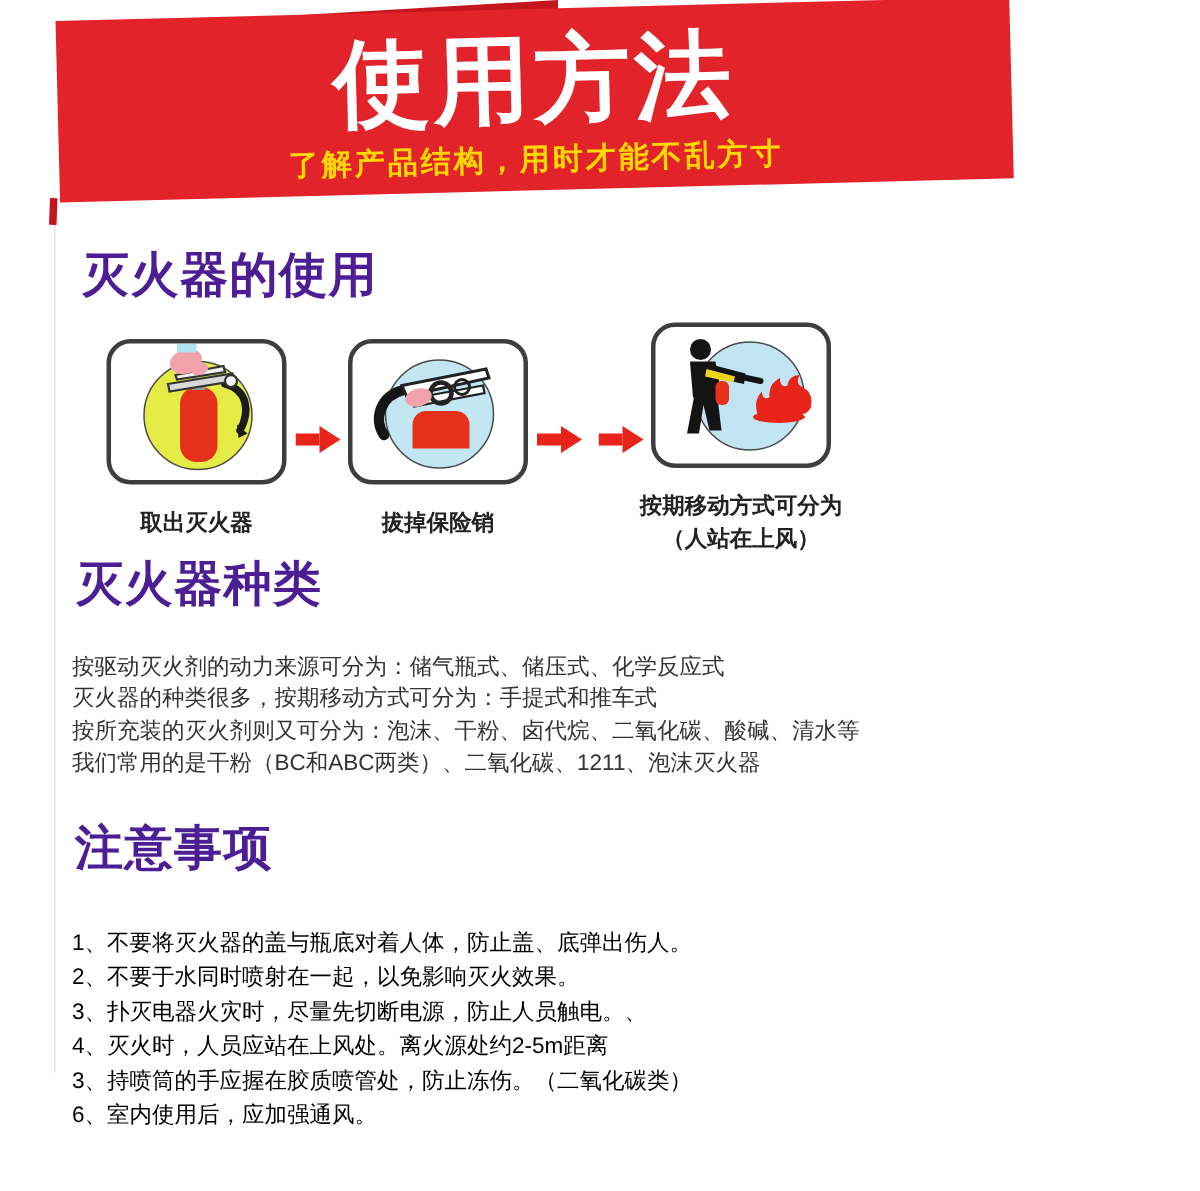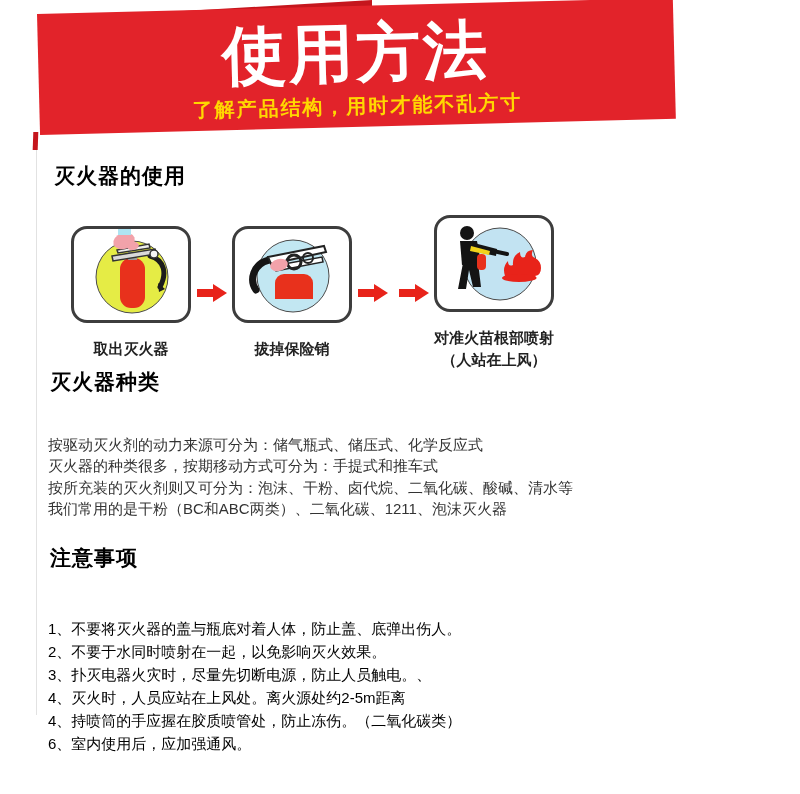--- a/index.html
+++ b/index.html
@@ -17,22 +17,22 @@
     z-index:2; text-align:center; }
   .banner-title { font-size:64px; font-weight:bold; color:#ffffff; line-height:1;
     margin-top:15px; letter-spacing:3px; }
   .banner-subtitle { font-size:20px; font-weight:bold; color:#ffd800;
     margin-top:8px; letter-spacing:2px; }
 
   .page-left-line { position:absolute; left:36px; top:148px; width:1px; height:567px;
     background:#e2e2e2; }
 
   
-  .sec-heading { position:absolute; left:50px; font-size:21px; font-weight:bold;
-    color:#000000; letter-spacing:1px; white-space:nowrap; }
+  .sec-heading { position:absolute; left:50px; font-size:32px; font-weight:bold;
+    color:#4c1d95; letter-spacing:1px; white-space:nowrap; }
   #h-usage { top:162px; left:54px; }
   #h-types { top:368px; }
   #h-notes { top:544px; }
 
   
   .steps-row { position:absolute; left:71px; top:215px; display:flex; align-items:center; }
   .step-cell { width:120px; display:flex; flex-direction:column; align-items:center; }
   .step-box { width:120px; height:97px; background:#ffffff; border:3px solid #3d3d3d;
     border-radius:16px; overflow:hidden; display:flex; align-items:center; justify-content:center; }
   .step-caption { margin-top:15px; width:160px; margin-left:-20px; margin-right:-20px;
@@ -136,38 +136,38 @@
           <circle cx="30" cy="15" r="7" fill="#141414"></circle>
           <path d="M23,23 L40,23 L44,45 L25,47 z" fill="#141414"></path>
           <path d="M26,45 L21,71 L29,71 L32,52 L36,69 L44,69 L41,44 z" fill="#141414"></path>
           <path d="M37,25 L60,31 L59,38 L36,33 z" fill="#141414"></path>
           <path d="M34,28 L53,33 L52,37 L33,33 z" fill="#f2d31b"></path>
           <rect x="40" y="36" width="9" height="16" rx="4" fill="#e8311c"></rect>
           <path d="M56,33 L70,36" stroke="#141414" stroke-width="4" stroke-linecap="round"></path>
         </svg>
       </div>
       <div class="step-caption">
-        <div>对准火苗根部喷射</div>
+        <div>按期移动方式可分为</div>
         <div>（人站在上风）</div>
       </div>
     </div>
 
   </div>
 
   <div class="sec-heading" id="h-types">灭火器种类</div>
   <div class="types-lines">
     <div>按驱动灭火剂的动力来源可分为：储气瓶式、储压式、化学反应式</div>
     <div>灭火器的种类很多，按期移动方式可分为：手提式和推车式</div>
     <div>按所充装的灭火剂则又可分为：泡沫、干粉、卤代烷、二氧化碳、酸碱、清水等</div>
     <div>我们常用的是干粉（BC和ABC两类）、二氧化碳、1211、泡沫灭火器</div>
   </div>
 
   <div class="sec-heading" id="h-notes">注意事项</div>
   <ul class="notes-list">
     <li>1、不要将灭火器的盖与瓶底对着人体，防止盖、底弹出伤人。</li>
     <li>2、不要于水同时喷射在一起，以免影响灭火效果。</li>
     <li>3、扑灭电器火灾时，尽量先切断电源，防止人员触电。、</li>
     <li>4、灭火时，人员应站在上风处。离火源处约2-5m距离</li>
-    <li>4、持喷筒的手应握在胶质喷管处，防止冻伤。（二氧化碳类）</li>
+    <li>3、持喷筒的手应握在胶质喷管处，防止冻伤。（二氧化碳类）</li>
     <li>6、室内使用后，应加强通风。</li>
   </ul>
 
 </div>
 
 </body></html>

